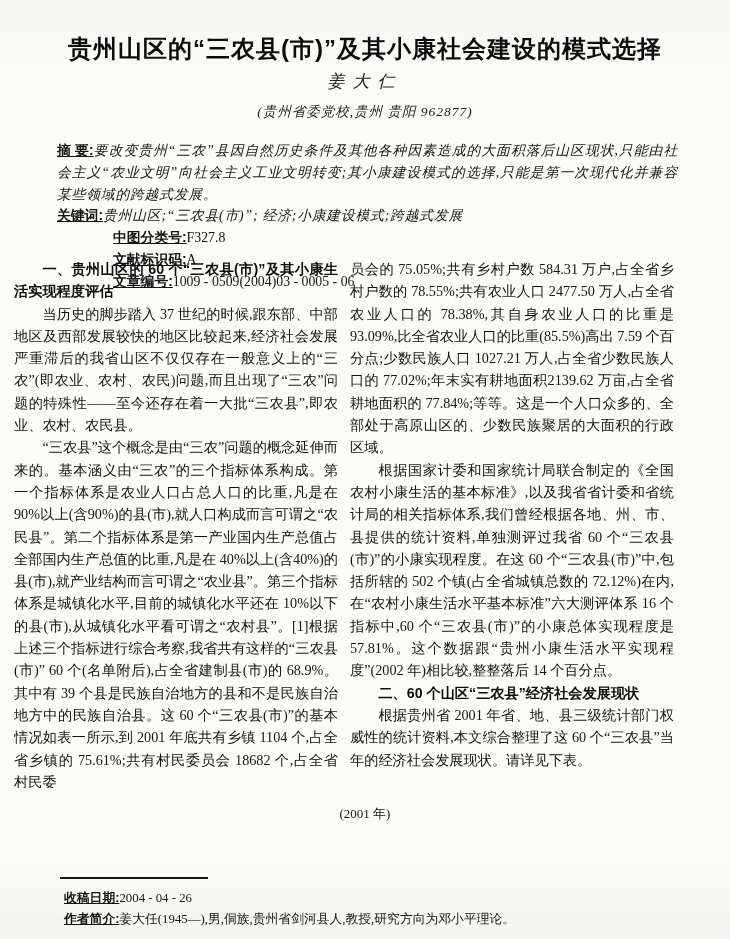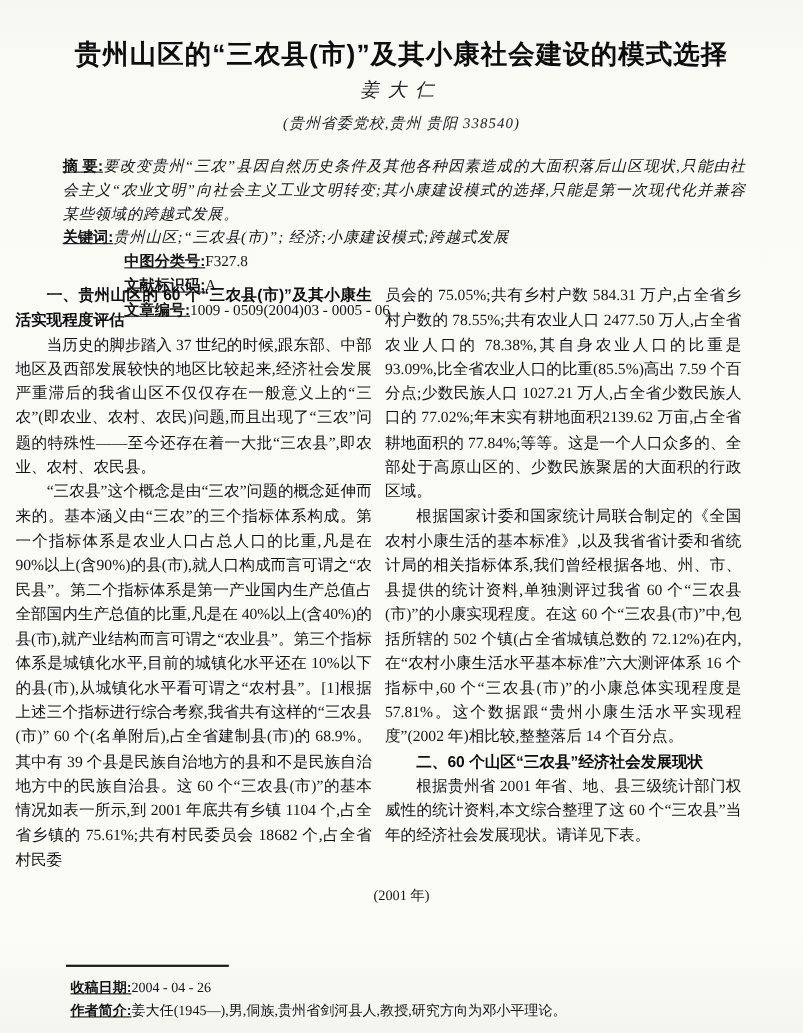--- a/index.html
+++ b/index.html
@@ -81,21 +81,21 @@
 </style>
 </head>
 <body>
 
 <div class="page">
 
   <h1 class="title">贵州山区的“三农县(市)”及其小康社会建设的模式选择</h1>
 
   <div class="author">姜大仁</div>
 
-  <div class="affil">(贵州省委党校,贵州 贵阳 338540)</div>
+  <div class="affil">(贵州省委党校,贵州 贵阳 962877)</div>
 
   <div class="meta">
     <p class="kai"><span class="lbl">摘  要:</span><span>要改变贵州“三农”县因自然历史条件及其他各种因素造成的大面积落后山区现状,只能由社会主义“农业文明”向社会主义工业文明转变;其小康建设模式的选择,只能是第一次现代化并兼容某些领域的跨越式发展。</span></p>
     <p class="kai"><span class="lbl">关键词:</span><span>贵州山区;“三农县(市)”; 经济;小康建设模式;跨越式发展</span></p>
     <p class="clcrow">
       <span><span class="lbl">中图分类号:</span><span>F327.8</span></span>
       <span class="seg2"><span class="lbl">文献标识码:</span><span>A</span></span>
       <span class="seg3"><span class="lbl">文章编号:</span><span>1009 - 0509(2004)03 - 0005 - 06</span></span>
     </p>
   </div>

